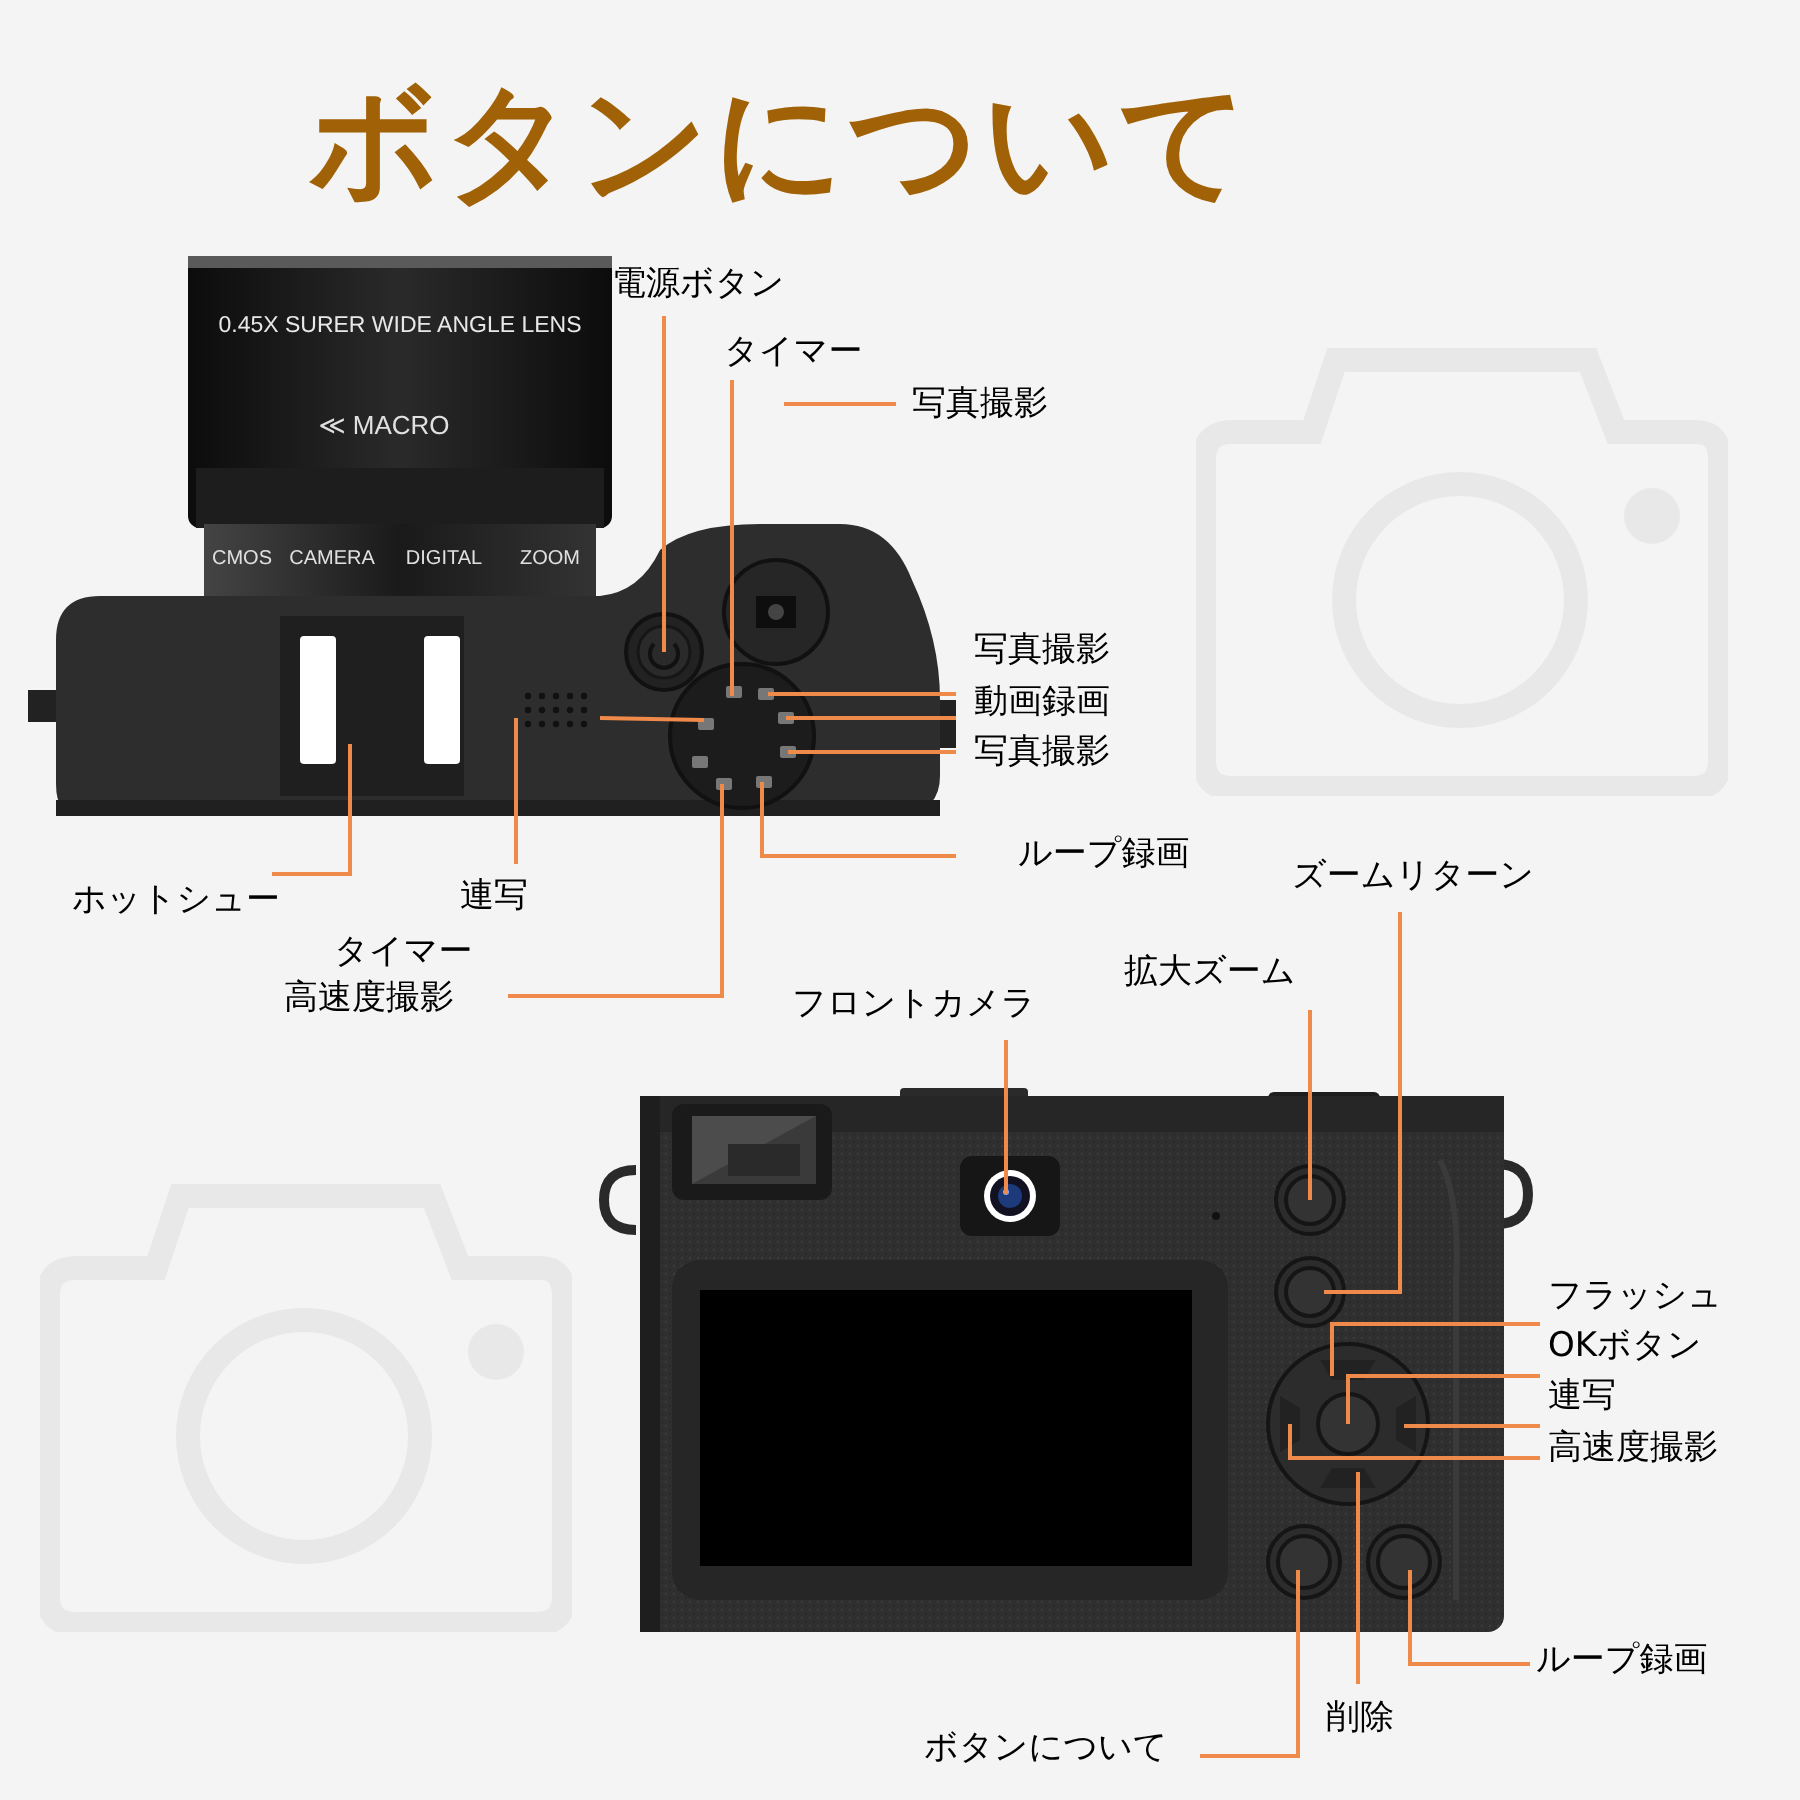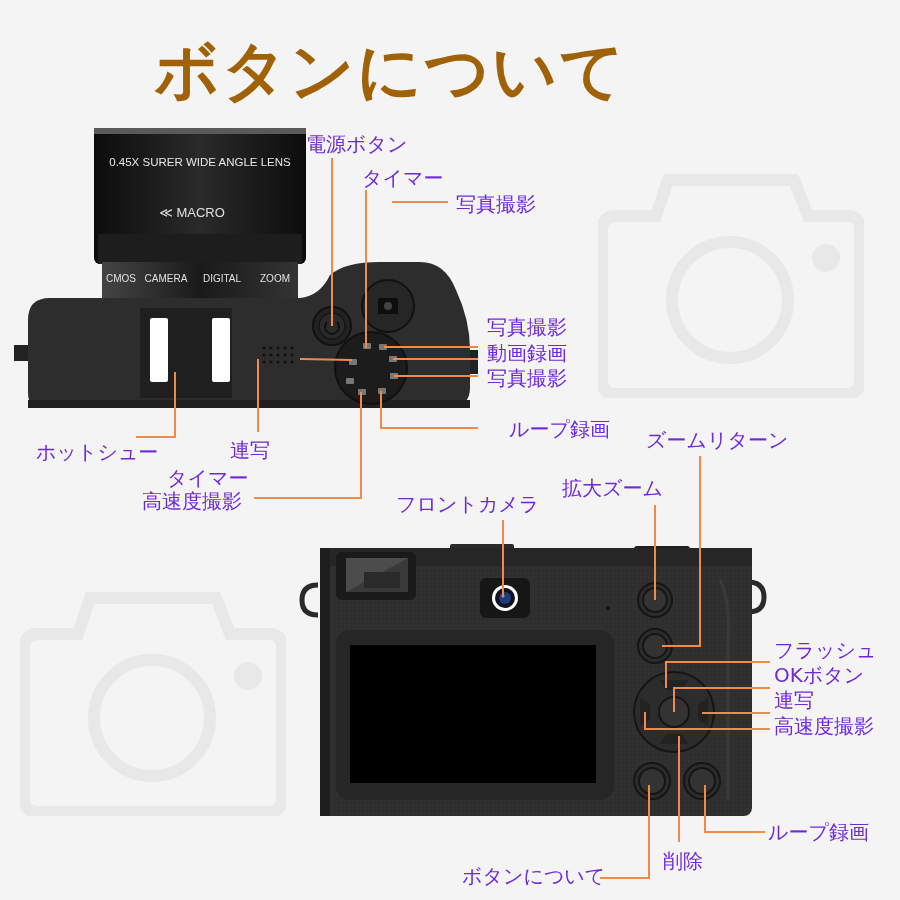--- a/index.html
+++ b/index.html
@@ -1,21 +1,21 @@
 <!DOCTYPE html>
 <html><head>
 <meta charset="utf-8">
 <style>
   html, body { margin: 0; padding: 0; }
   body { width: 900px; height: 900px; background: #f4f4f4; position: relative; overflow: hidden;
          font-family: "DejaVu Sans", "Liberation Sans", sans-serif; color: #1a1a1a; }
   .abs { position: absolute; }
   .title { left: 0; top: 28px; width: 781px; text-align: center; font-size: 64px; font-weight: bold;
            letter-spacing: 2px; color: #a16207; }
-  .label { position: absolute; font-size: 20px; white-space: nowrap; color: #6d28d9; line-height: 1; }
+  .label { position: absolute; font-size: 17px; white-space: nowrap; color: #000000; line-height: 1; }
   .wm { position: absolute; }
   svg.layer { position: absolute; left: 0; top: 0; }
 </style>
 </head>
 <body>
 
 <svg class="wm" style="left:598px;top:172px" width="266" height="226" viewBox="0 0 266 226">
   <path d="M70 8 H196 L210 44 H250 Q262 44 262 58 V208 Q262 222 248 222 H18 Q4 222 4 208 V58 Q4 44 18 44 H58 Z" fill="none" stroke="#e8e8e8" stroke-width="12"></path>
   <circle cx="132" cy="128" r="58" fill="none" stroke="#e8e8e8" stroke-width="12"></circle>
   <circle cx="228" cy="86" r="14" fill="#e8e8e8"></circle>

